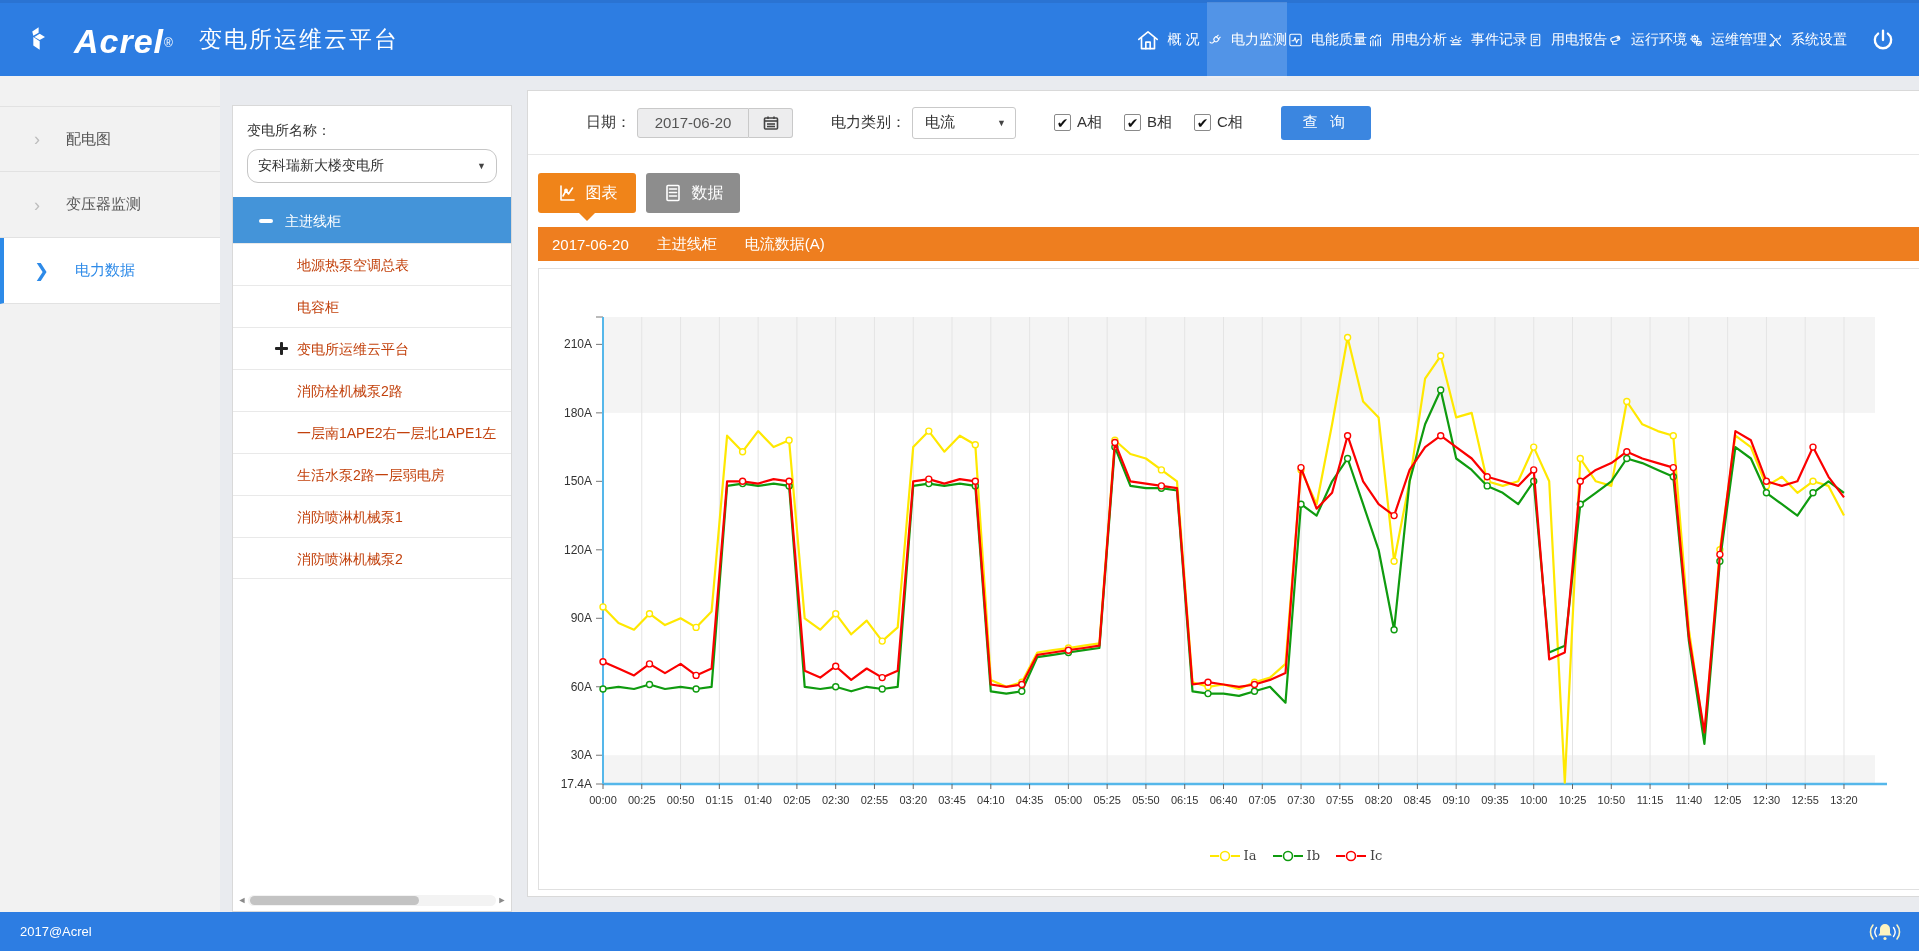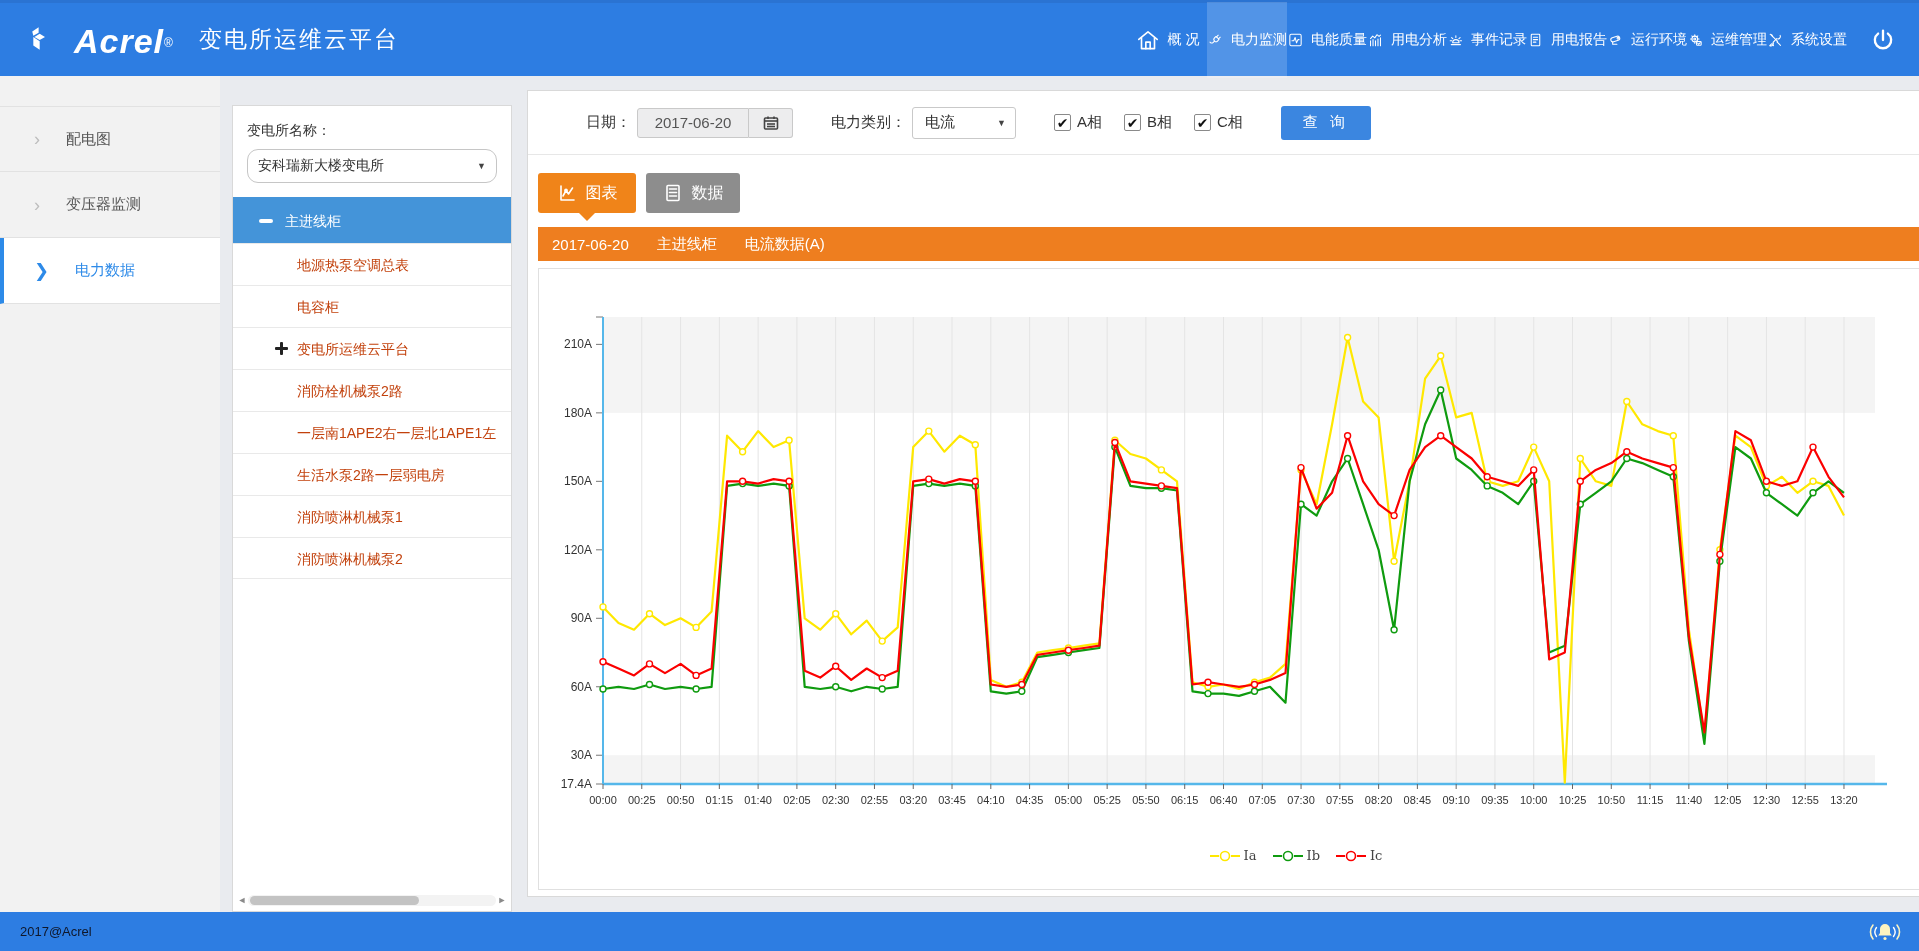--- a/index.html
+++ b/index.html
@@ -93,21 +93,21 @@
   .chart-box { margin:7px 10px 0 10px; height:622px; border:1px solid #e0e0e0; position:relative; }
   .chart-actions { position:absolute; top:7px; right:10px; display:flex; gap:8px; z-index:2; }
   .chart-actions svg { width:16px; height:16px; stroke:#2f9fe3; fill:none; stroke-width:1.6; cursor:pointer; }
   #chart { position:absolute; top:22px; left:0; width:1356px; height:545px; }
   .legend { position:absolute; bottom:26px; left:0; width:100%; display:flex; justify-content:center; gap:16px; }
   .legend-item { display:flex; align-items:center; gap:4px; font-size:13px; color:#444; cursor:pointer;
     font-family:"DejaVu Serif","Liberation Serif",serif; }
 
   
   .footer { position:absolute; left:0; bottom:0; width:100%; height:39px; background:#2d7de2;
-    display:flex; align-items:center; color:#0f172a; font-size:13px; padding-left:20px; }
+    display:flex; align-items:center; color:#ffffff; font-size:13px; padding-left:20px; }
   .bell-wrap { margin-left:auto; margin-right:18px; cursor:pointer; }
   .bell-wrap svg { width:32px; height:28px; display:block; }
 
   .chart-text { font-family:"Liberation Sans",sans-serif; }
 </style>
 </head>
 <body>
 
 <div class="header">
   <div class="logo-area">

